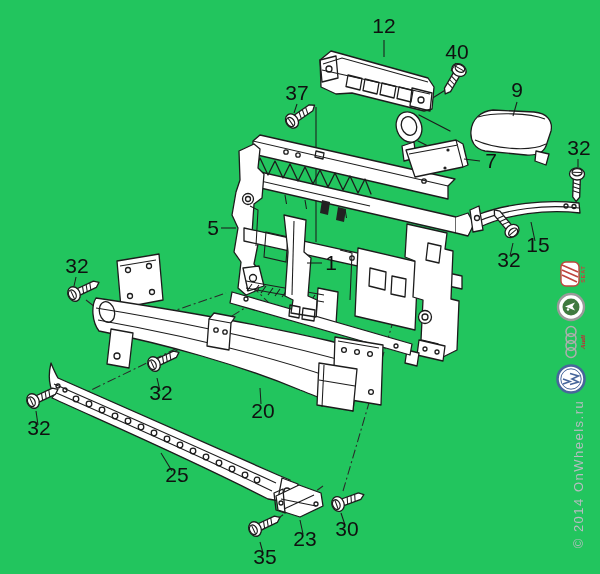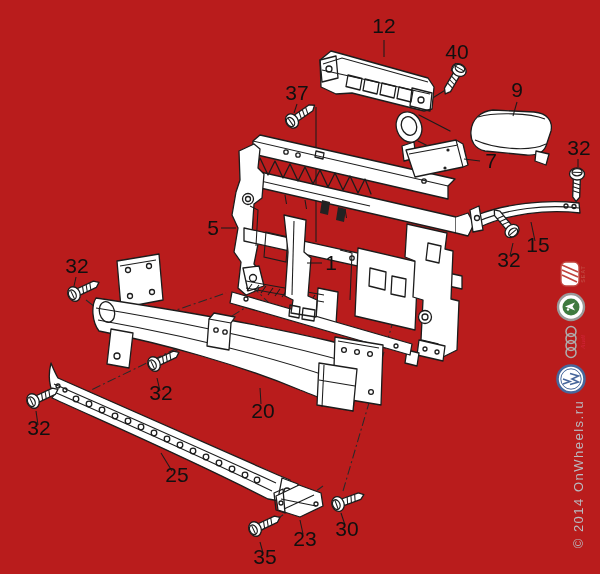--- a/index.html
+++ b/index.html
@@ -1,16 +1,16 @@
 <!DOCTYPE html>
 <html><head>
 <meta charset="utf-8">
 <style>
   html,body{margin:0;padding:0;background:#fff;}
-  #canvas{position:relative;width:600px;height:574px;background:#b91c1c;overflow:hidden;}
+  #canvas{position:relative;width:600px;height:574px;background:#22c55e;overflow:hidden;}
   svg{position:absolute;left:0;top:0;}
   .ln{stroke:#1c1c1c;fill:none;stroke-width:1.3;stroke-linecap:round;stroke-linejoin:round;}
   .lnw{stroke:#1c1c1c;fill:#ffffff;stroke-width:1.3;stroke-linejoin:round;}
   .thin{stroke:#1c1c1c;fill:none;stroke-width:1.05;}
   .axis{stroke:#2a2a2a;fill:none;stroke-width:1.05;stroke-dasharray:9 3 2 3;}
   .dk{fill:#222;stroke:none;}
   .callout{font:21px "Liberation Sans", sans-serif;fill:#101010;}
   .wm{font:13px "Liberation Sans", sans-serif;letter-spacing:1.5px;}
   .brandtxt{font:600 5.5px "Liberation Sans", sans-serif;letter-spacing:0.8px;}
   .auditxt{font:italic 700 7px "Liberation Serif", serif;}

